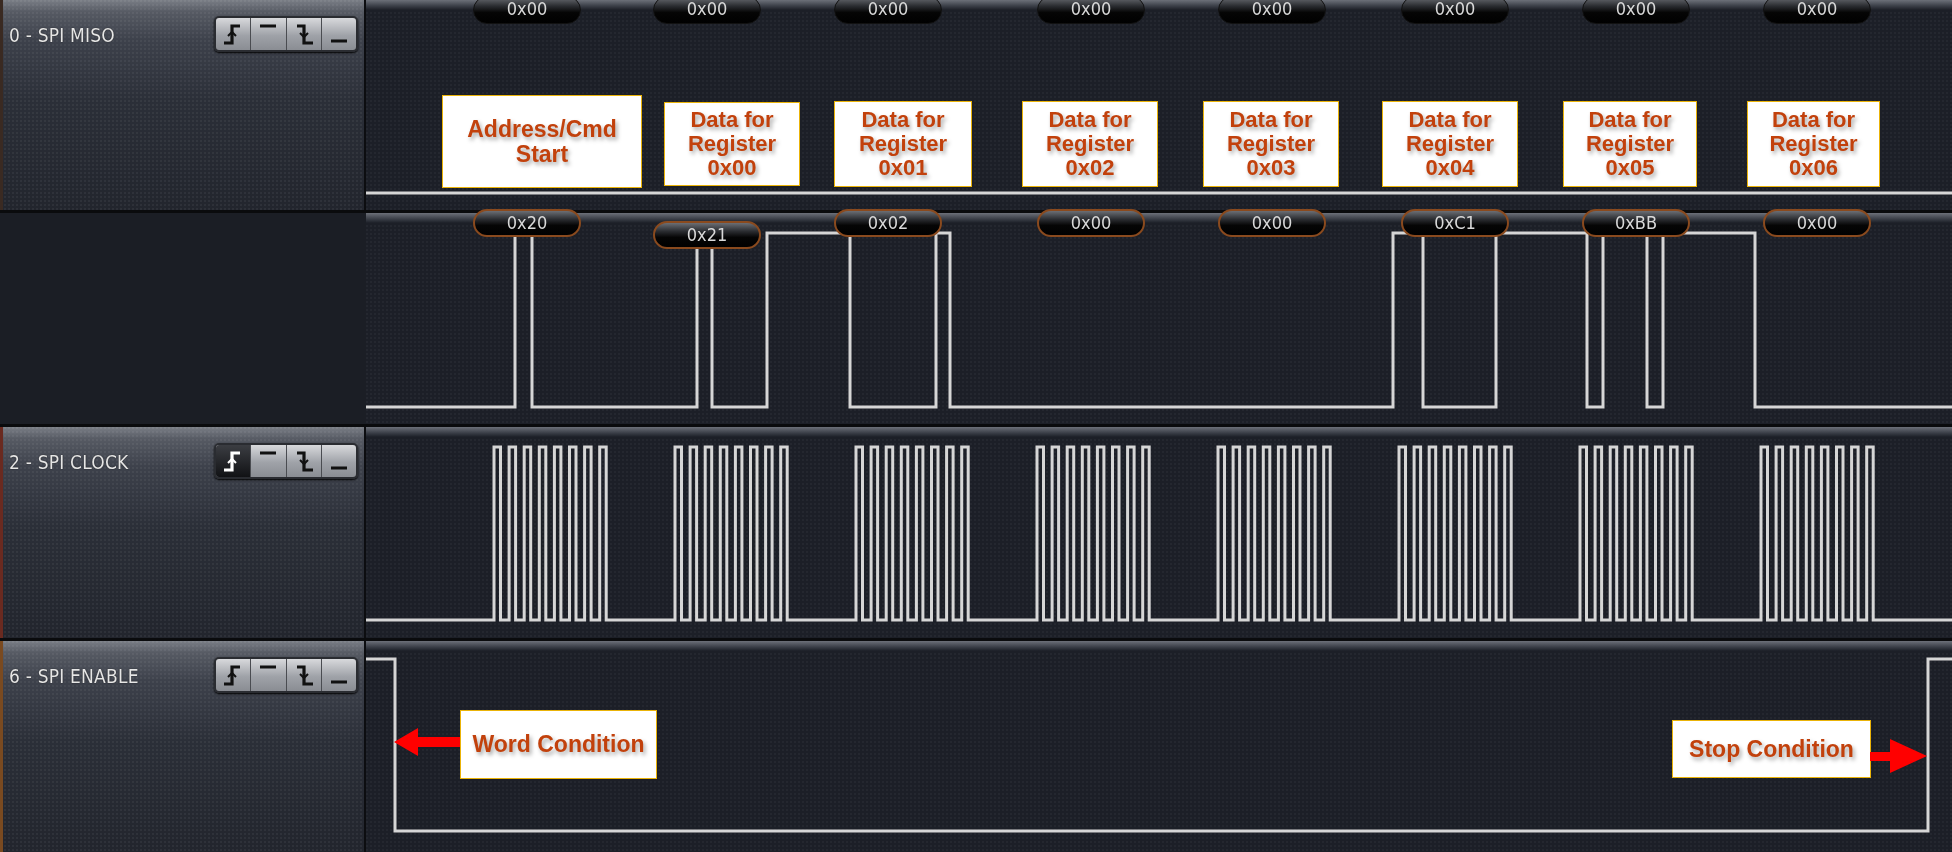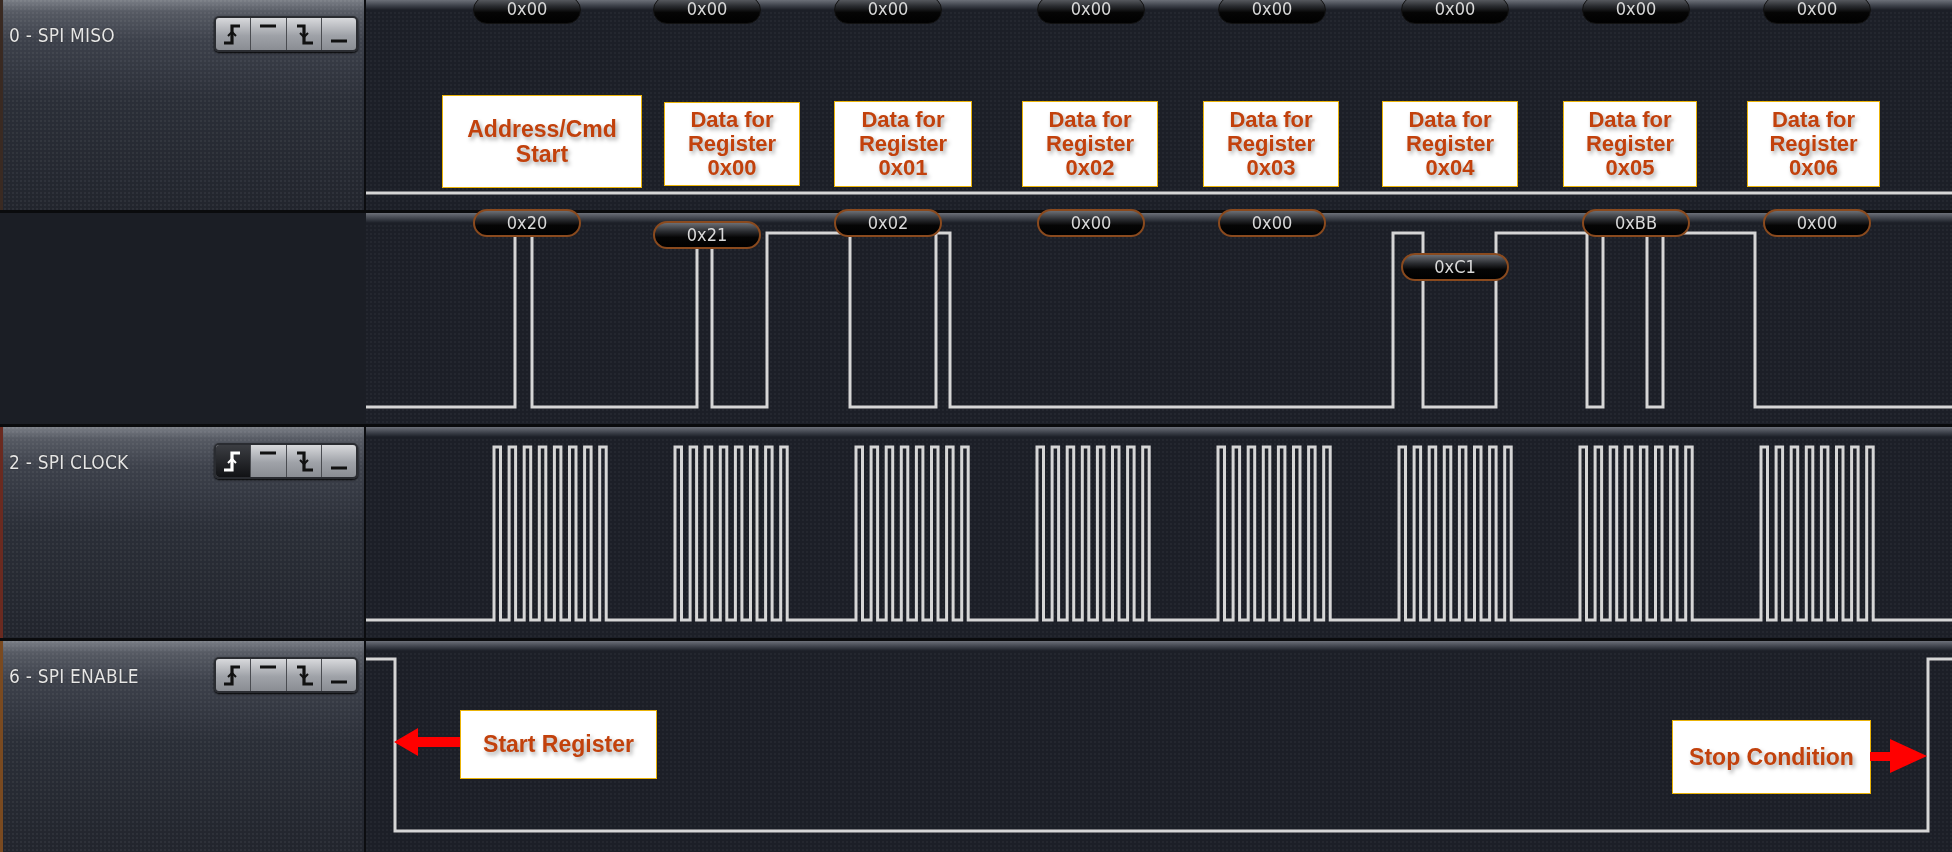--- a/index.html
+++ b/index.html
@@ -168,21 +168,21 @@
     <div class="pill miso" style="left: 1037px; top: -4px;">0x00</div>
     <div class="pill miso" style="left: 1218px; top: -4px;">0x00</div>
     <div class="pill miso" style="left: 1401px; top: -4px;">0x00</div>
     <div class="pill miso" style="left: 1582px; top: -4px;">0x00</div>
     <div class="pill miso" style="left: 1763px; top: -4px;">0x00</div>
     <div class="pill mosi" style="left: 473px; top: 209px;">0x20</div>
     <div class="pill mosi" style="left: 653px; top: 221px;">0x21</div>
     <div class="pill mosi" style="left: 834px; top: 209px;">0x02</div>
     <div class="pill mosi" style="left: 1037px; top: 209px;">0x00</div>
     <div class="pill mosi" style="left: 1218px; top: 209px;">0x00</div>
-    <div class="pill mosi" style="left: 1401px; top: 209px; margin-top: 44px;">0xC1</div>
+    <div class="pill mosi" style="left: 1401px; top: 209px;">0xC1</div>
     <div class="pill mosi" style="left: 1582px; top: 209px;">0xBB</div>
     <div class="pill mosi" style="left: 1763px; top: 209px;">0x00</div>
   </div>
 
 <div id="notes">
     <div class="note" style="left: 442px; top: 95px; width: 200px; height: 93px; font-size: 23px;">
       <span>Address/Cmd</span>
       <span>Start</span>
     </div>
     <div class="note" style="left: 664px; top: 102px; width: 136px; height: 84px; font-size: 22px;">
@@ -219,21 +219,21 @@
       <span>Data for</span>
       <span>Register</span>
       <span>0x06</span>
     </div>
   </div>
 
 <svg class="arrow" style="left:390px;top:725px;" width="75" height="34">
   <polygon points="4,17 28,3 28,12 74,12 74,22 28,22 28,31" fill="#ff0000"></polygon>
 </svg>
 <div class="note" style="left:460px;top:710px;width:197px;height:69px;font-size:23px;">
-  <span>Start Register</span>
-</div>
-
-<div class="note" style="left:1672px;top:720px;width:199px;height:74px;font-size:23px;">
+  <span>Word Condition</span>
+</div>
+
+<div class="note" style="left:1672px;top:720px;width:199px;height:58px;font-size:23px;">
   <span>Stop Condition</span>
 </div>
 <svg class="arrow" style="left:1870px;top:736px;" width="60" height="40">
   <polygon points="0,16 20,16 20,3 57,20 20,37 20,25 0,25" fill="#ff0000"></polygon>
 </svg>
 
 </body></html>

